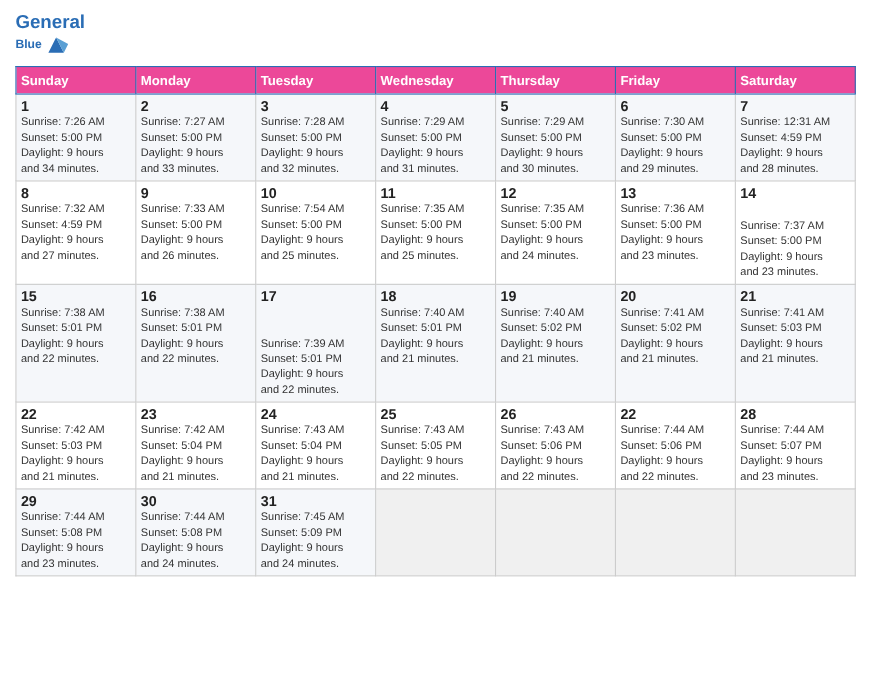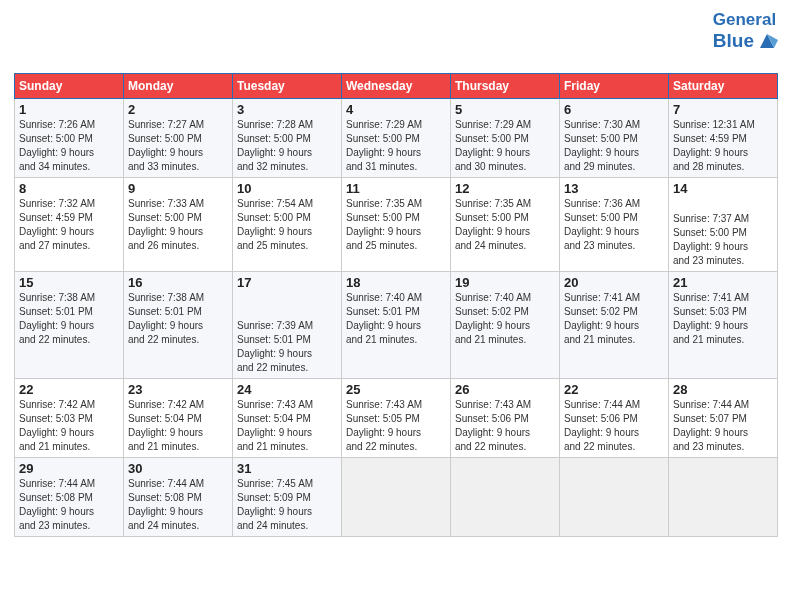--- a/index.html
+++ b/index.html
@@ -10,22 +10,22 @@
       background: #fff;
       overflow: hidden;
     }
     .container {
       width: 792px;
       padding: 10px 14px 10px 14px;
     }
     .header {
       display: flex;
       align-items: flex-start;
-      justify-content: flex-end;
-      margin-bottom: 21px;
+      justify-content: flex-start;
+      margin-bottom: 8px;
     }
     .logo {
       display: flex;
       align-items: center;
     }
     .title-block {
       text-align: right;
     }
     .title-block h1 {
       font-size: 32px;
@@ -36,21 +36,21 @@
       font-size: 15px;
       font-weight: normal;
       color: #555;
     }
     table {
       width: 100%;
       border-collapse: collapse;
       font-size: 10.5px;
     }
     thead tr th {
-      background: #ef4444;
+      background: #ec4899;
       color: #fff;
       padding: 5px 4px;
       font-size: 12px;
       font-weight: bold;
       border: 1px solid #2a6db5;
       text-align: left;
     }
     tbody tr td {
       border: 1px solid #ccc;
       padding: 3px 4px;
@@ -84,21 +84,21 @@
 <body>
 
 <div class="container">
   <div class="header">
     <div class="logo">
       <div>
         <div style="font-size:17px;font-weight:bold;color:#333;line-height:1.15;">
           <span style="color:#2a6db5;">General</span>
         </div>
         <div style="display:flex;align-items:center;">
-          <span style="font-size:19px;font-weight:bold;color:#2a6db5;">Blue</span>
+          <span style="font-size:11px;font-weight:bold;color:#2a6db5;">Blue</span>
           <svg width="22" height="22" viewBox="0 0 22 22" style="margin-left:2px;">
             <polygon points="4,18 11,4 18,18" fill="#2a6db5"></polygon>
             <polygon points="11,4 18,18 22,10" fill="#5a9fd4"></polygon>
           </svg>
         </div>
       </div>
     </div>
     <div class="title-block">
       <h1></h1>
       <h2></h2>

